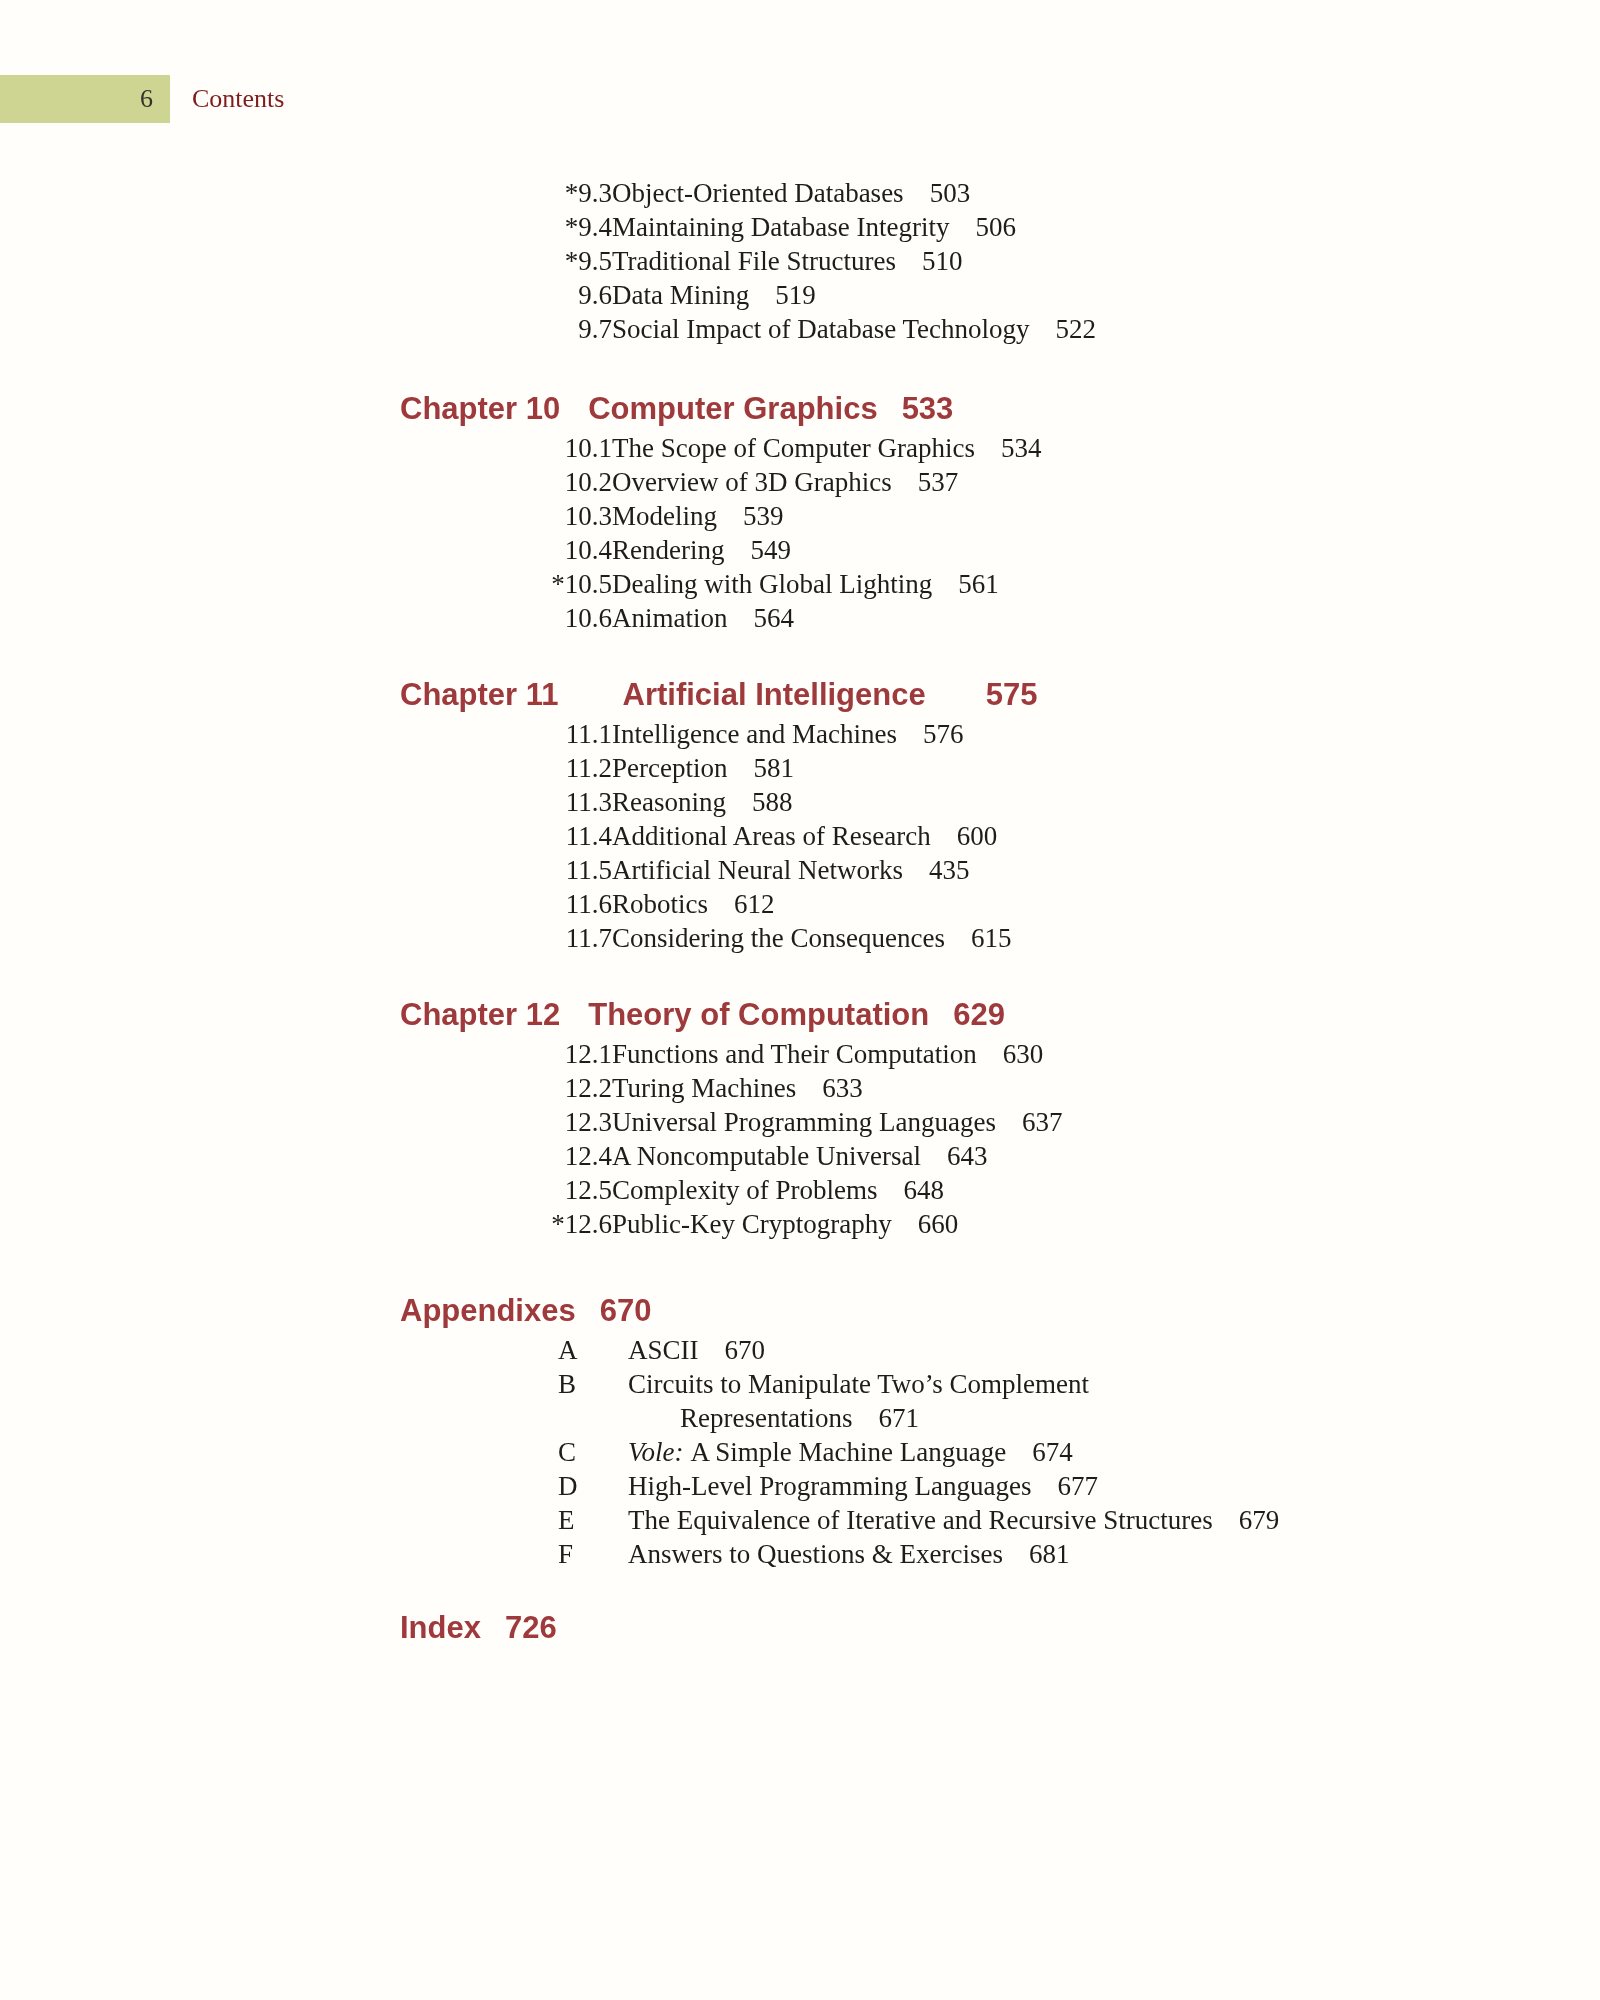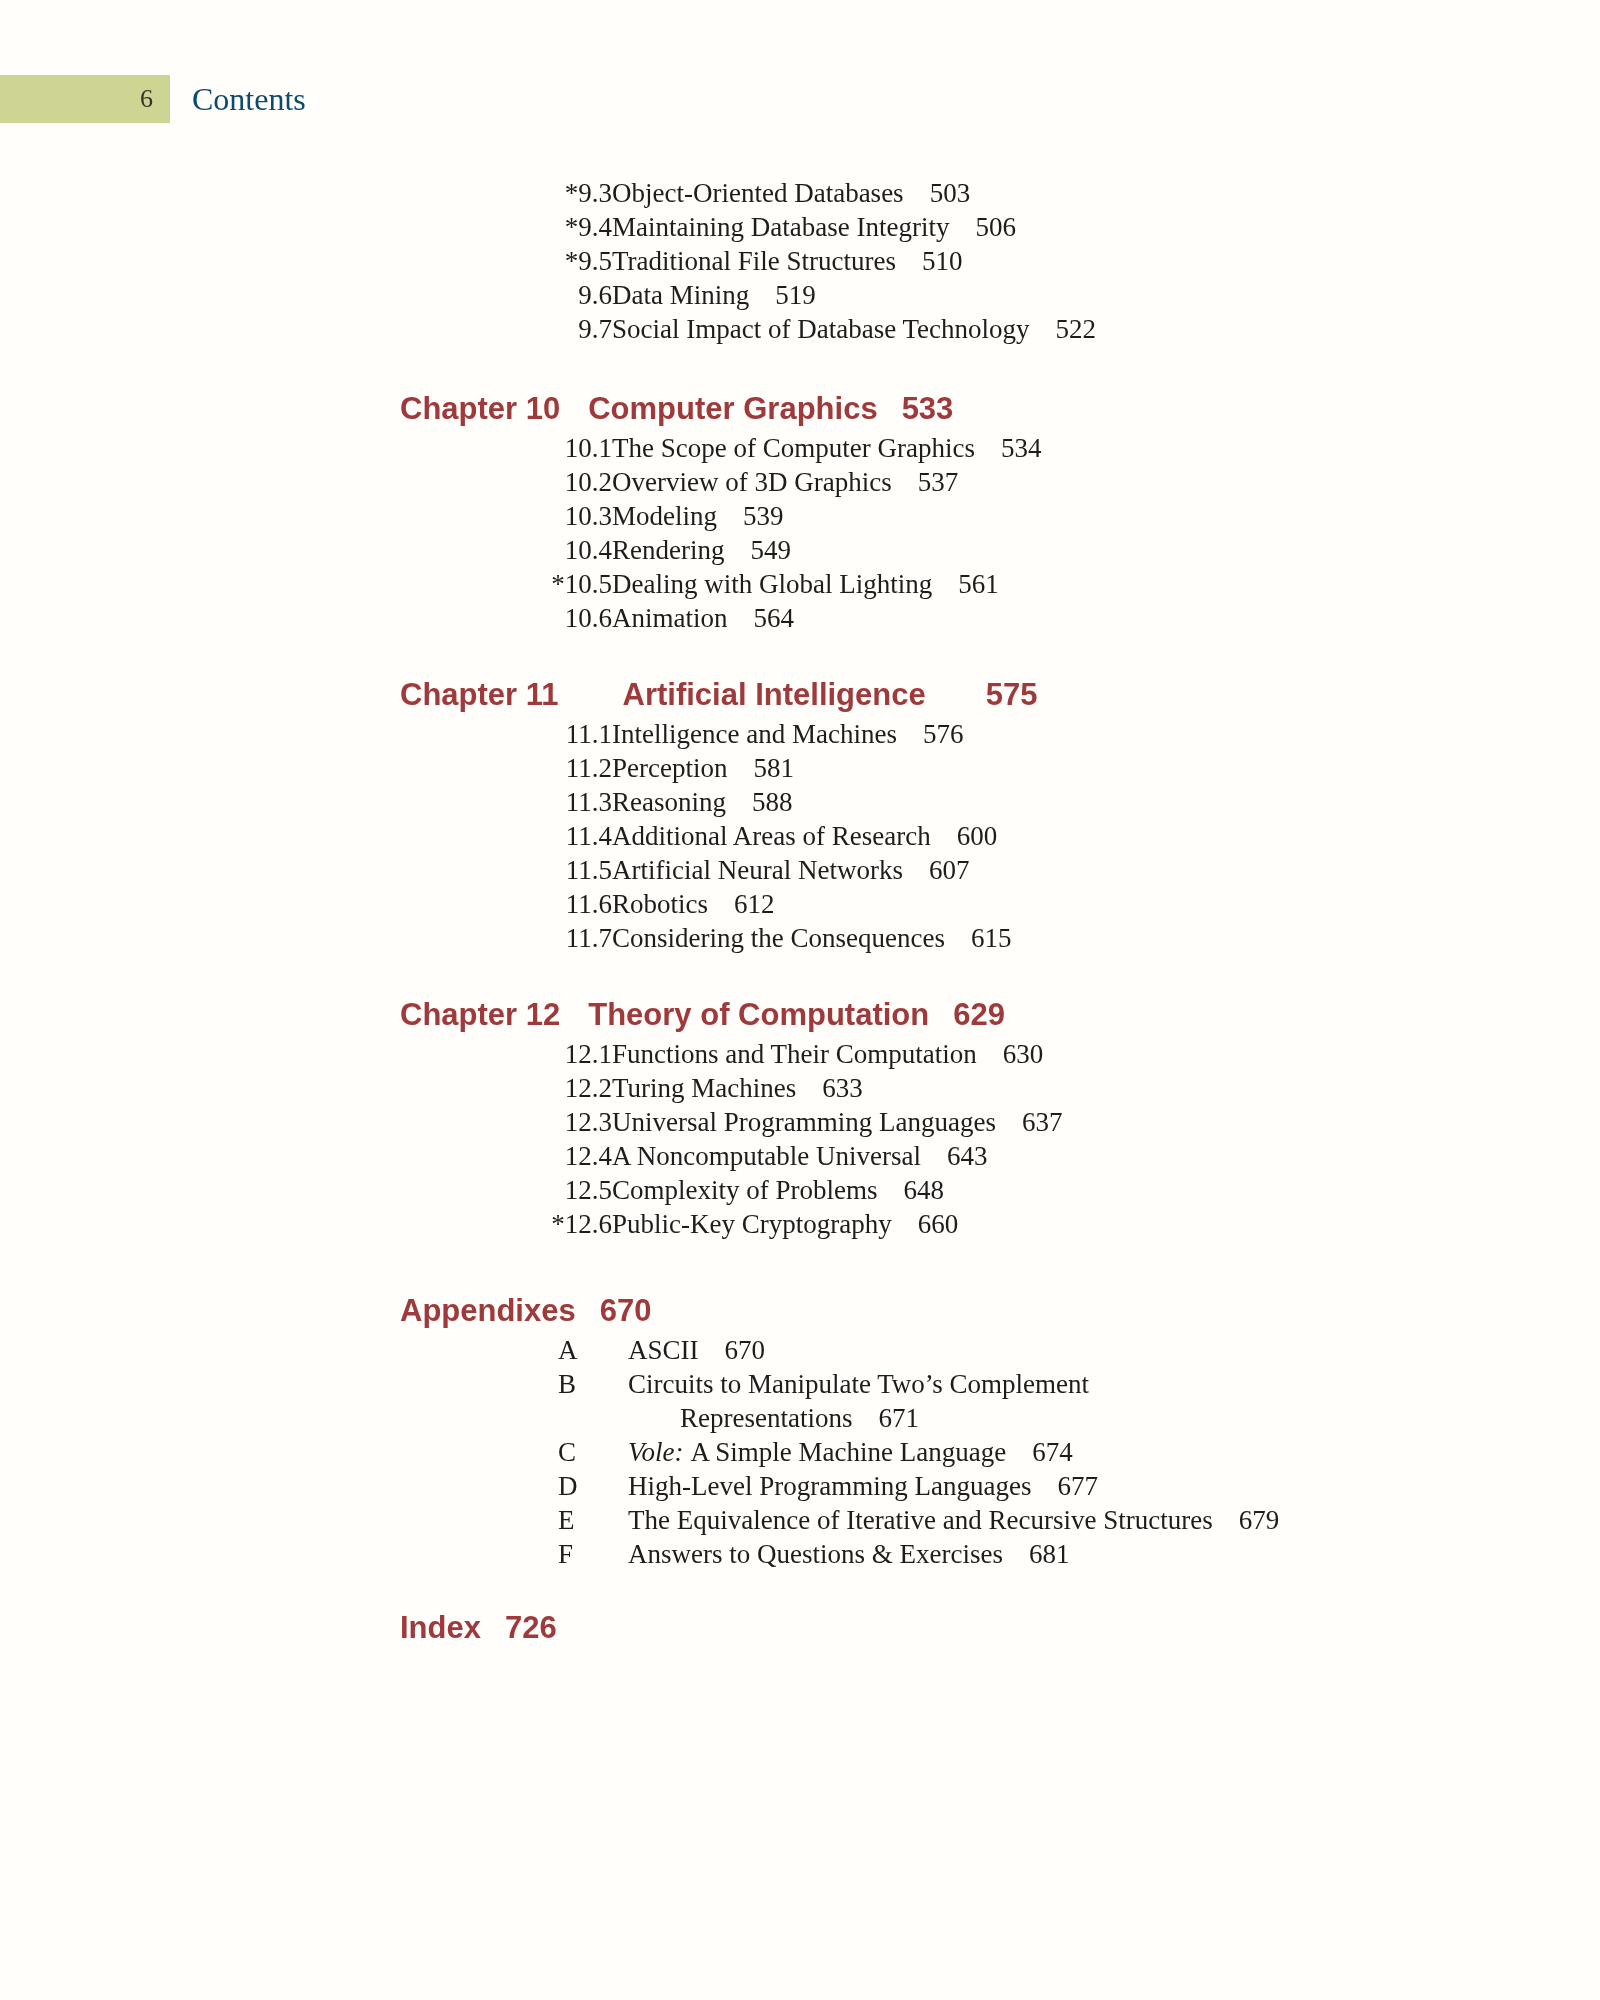--- a/index.html
+++ b/index.html
@@ -17,21 +17,21 @@
     position:absolute; left:0; top:75px; width:170px; height:48px;
     background:#ced593;
   }
   .band .pg{
     display:block; height:48px; line-height:48px;
     text-align:right; padding-right:17px;
     font-size:26px; color:#33322c;
   }
   .running-head{
     position:absolute; left:192px; top:75px; height:48px; line-height:48px;
-    font-size:32px; color:#0c4a6e;
+    font-size:26px; color:#7f1d1d;
   }
   
   .entries{ position:absolute; width:1050px; }
   .entry{ display:flex; align-items:baseline; height:34px; line-height:34px; font-size:27px; }
   .numcol{ flex:none; width:92px; text-align:right; }
   .lettercol{ flex:none; width:70px; margin-left:38px; text-align:left; }
   .label{ white-space:nowrap; }
   .label i{ font-style:italic; margin-right:7px; }
   .app .label{ margin-left:0; }
   .wrap-indent{ padding-left:52px; }
@@ -155,21 +155,21 @@
       <span class="pageno">588</span>
     </div>
     <div class="entry">
       <span class="numcol">11.4</span>
       <span class="label">Additional Areas of Research</span>
       <span class="pageno">600</span>
     </div>
     <div class="entry">
       <span class="numcol">11.5</span>
       <span class="label">Artificial Neural Networks</span>
-      <span class="pageno">607</span>
+      <span class="pageno">435</span>
     </div>
     <div class="entry">
       <span class="numcol">11.6</span>
       <span class="label">Robotics</span>
       <span class="pageno">612</span>
     </div>
     <div class="entry">
       <span class="numcol">11.7</span>
       <span class="label">Considering the Consequences</span>
       <span class="pageno">615</span>

